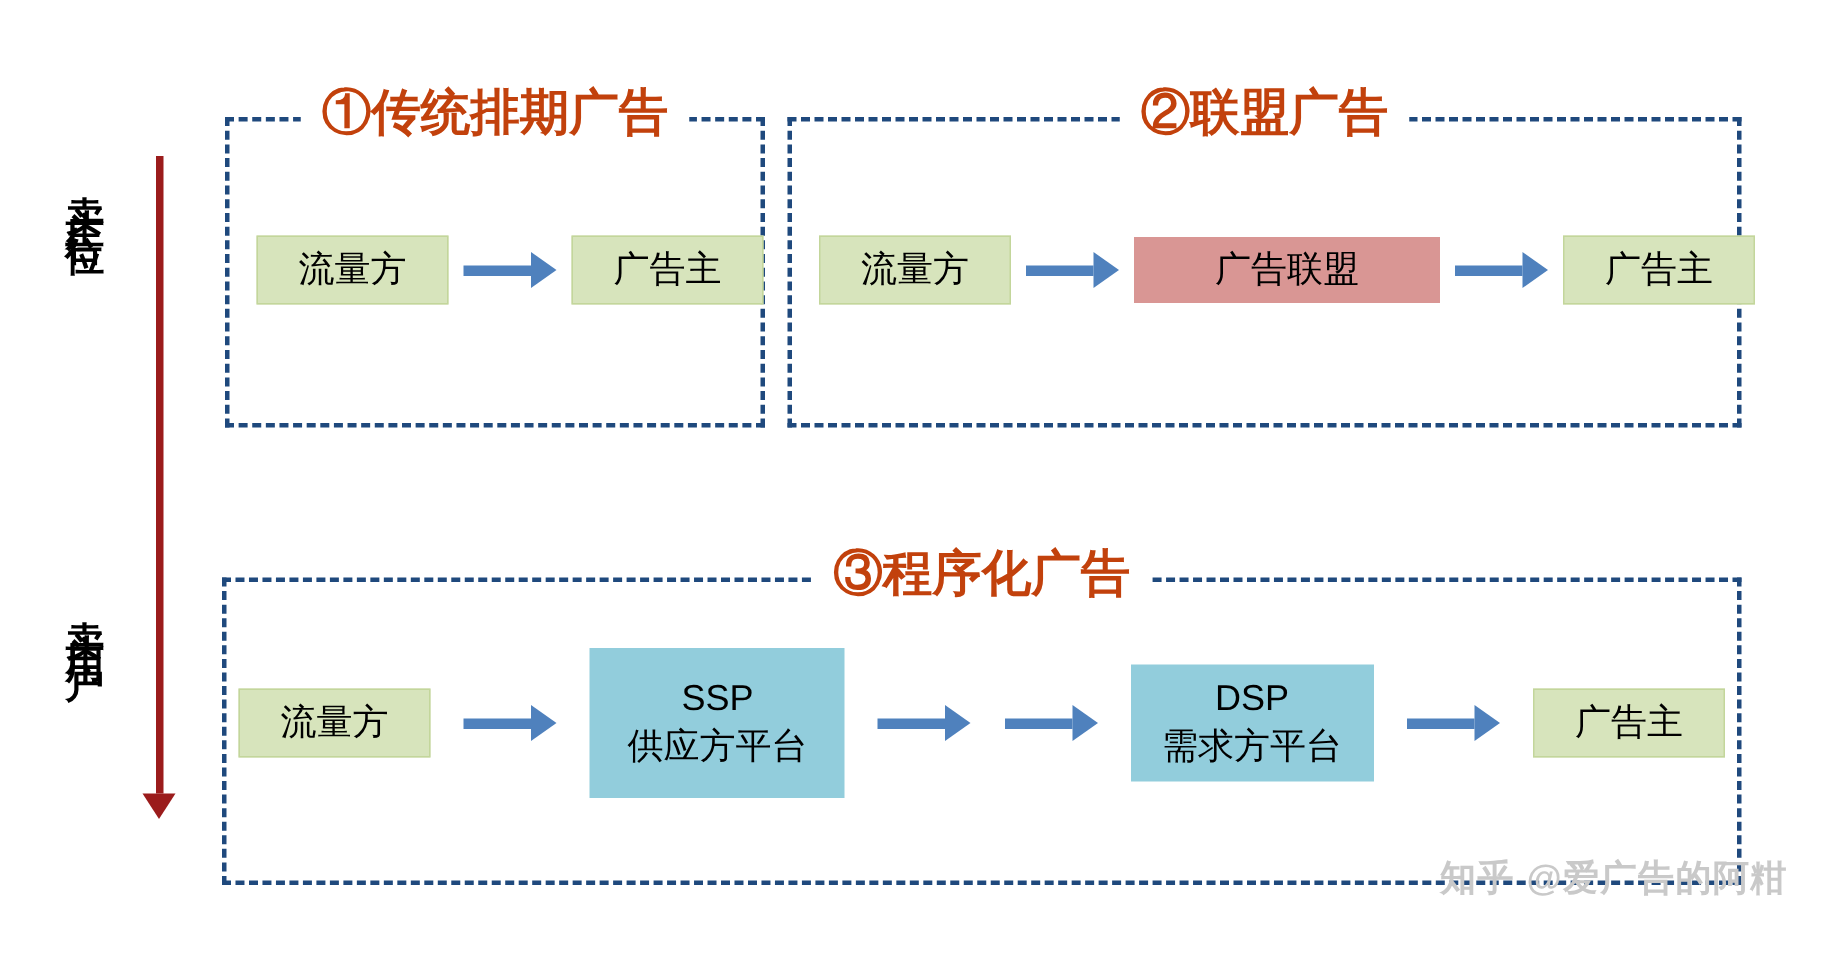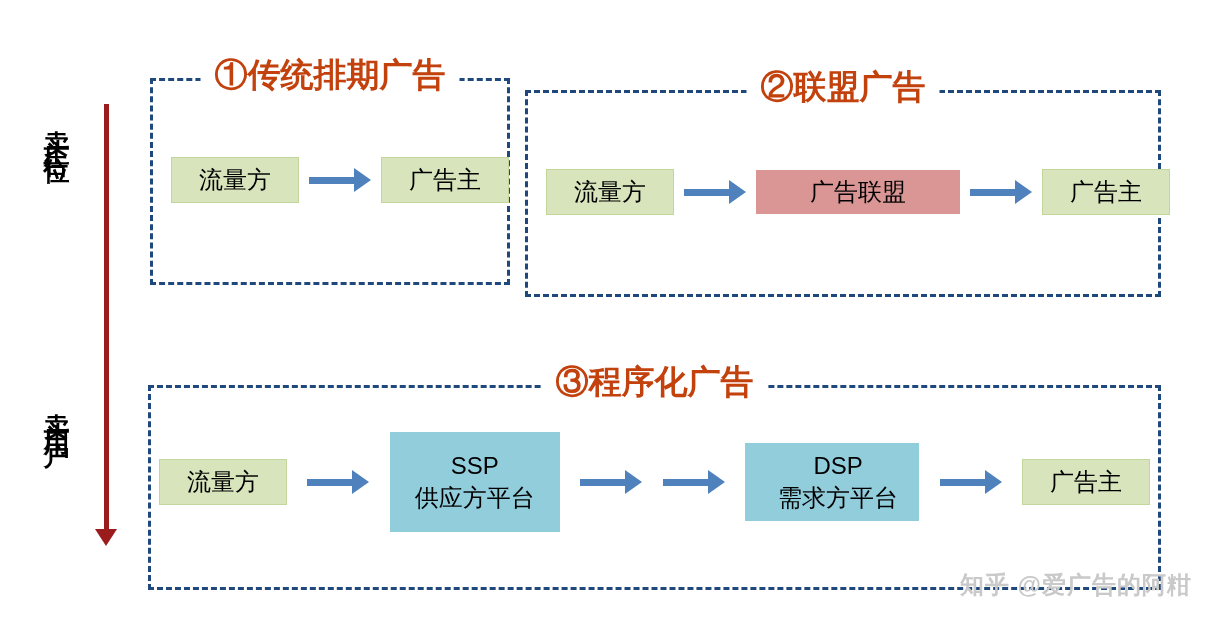--- a/index.html
+++ b/index.html
@@ -16,21 +16,21 @@
   }
 
   
   .dashed-box {
     position: absolute;
     border: 3px dashed var(--dash-border, #1f497d);
     box-sizing: border-box;
     background: transparent;
   }
   .box1 { left: 150px; top: 78px;  width: 360px;  height: 207px; }
-  .box2 { left: 525px; top: 90px;  width: 636px;  height: 207px; }
+  .box2 { left: 525px; top: 78px;  width: 636px;  height: 207px; }
   .box3 { left: 148px; top: 385px; width: 1013px; height: 205px; }
 
   .section-title {
     position: absolute;
     top: -29px;
     left: 50%;
     transform: translateX(-50%);
     background: #ffffff;
     padding: 0 14px;
     margin: 0;
@@ -59,21 +59,21 @@
     color: #000000;
   }
   .green { background: var(--green-bg, #d7e4bc); border: 1px solid var(--green-border, #c3d69b); }
   .red   { background: var(--red-bg, #d99694); }
   .blue  { background: var(--blue-bg, #92cddc); }
 
   .n-sm   { width: 126px; height: 44px; }
   .n-wide { width: 204px; height: 44px; }
   .n-ssp  { width: 170px; height: 100px; }
   .n-adx  { width: 142px; height: 114px; }
-  .n-dsp  { width: 162px; height: 78px; padding-left: 12px; }
+  .n-dsp  { width: 162px; height: 78px; }
 
   
   .harrow {
     width: 62px;
     height: 26px;
     display: flex;
     align-items: center;
     flex: none;
   }
   .harrow::before {

